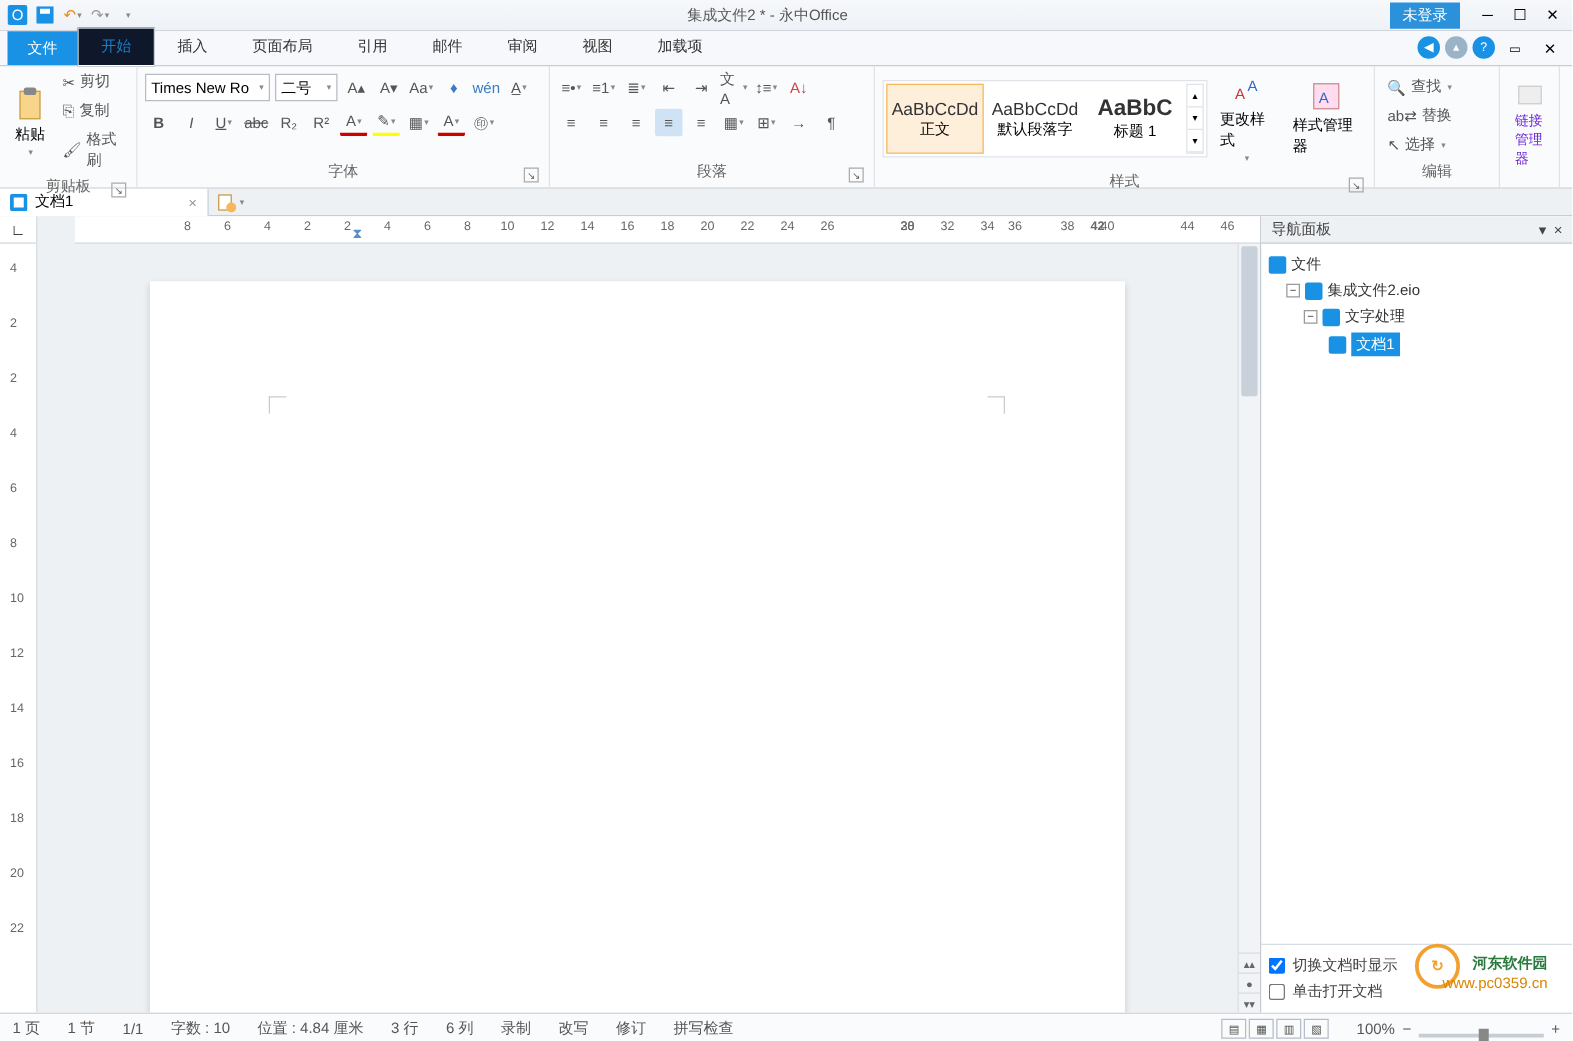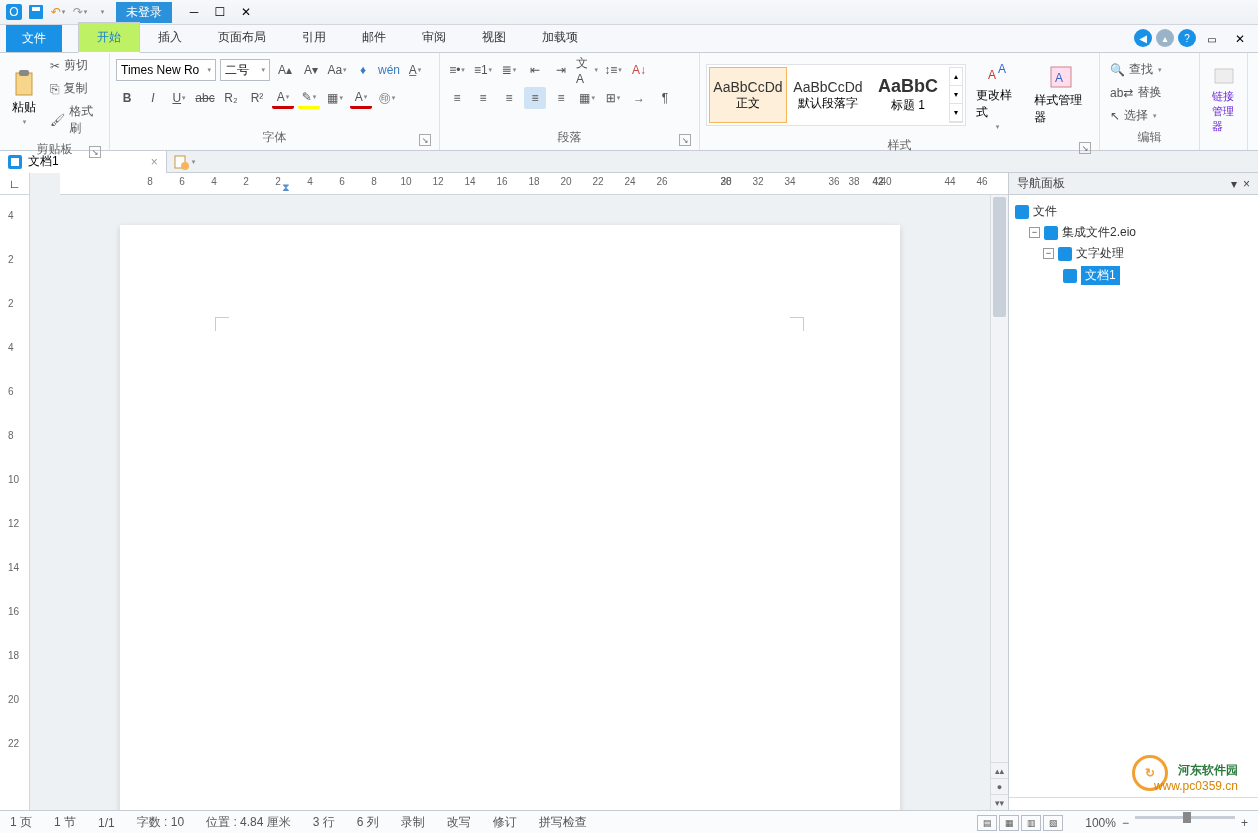--- a/index.html
+++ b/index.html
@@ -11,21 +11,21 @@
 .qat-btn { width:20px; height:20px; display:flex; align-items:center; justify-content:center; cursor:pointer; border-radius:2px; }
 .title-center { flex:1; text-align:center; color:#555; }
 .title-right { display:flex; align-items:center; gap:2px; padding-right:4px; }
 .login-badge { background:#2c91db; color:#fff; padding:2px 10px; font-size:12px; margin-right:8px; }
 .win-btn { width:24px; height:20px; display:flex; align-items:center; justify-content:center; cursor:pointer; }
 
 
 .tabbar { height:28px; background:#f6f8fb; display:flex; align-items:flex-end; border-bottom:1px solid #c6cdd4; padding-left:6px; position:relative; }
 .file-tab { background:#1992e5; color:#fff; padding:5px 16px; cursor:pointer; }
 .menu-tab { padding:6px 18px; cursor:pointer; color:#333; }
-.menu-tab.active { background:#bef264; border:1px solid #c6cdd4; border-bottom:1px solid #fff; color:#1a7fc8; margin-bottom:-1px;margin-left:16px; }
+.menu-tab.active { background:#0f172a; border:1px solid #c6cdd4; border-bottom:1px solid #fff; color:#1a7fc8; margin-bottom:-1px; }
 .tab-right { position:absolute; right:6px; top:4px; display:flex; gap:4px; }
 .circle-btn { width:18px; height:18px; border-radius:50%; background:#1992e5; color:#fff; display:flex; align-items:center; justify-content:center; font-size:10px; cursor:pointer; }
 
 
 .ribbon { height:98px; background:#fafbfc; border-bottom:1px solid #c6cdd4; display:flex; }
 .rgroup { border-right:1px solid #dfe3e8; padding:2px 6px; display:flex; flex-direction:column; position:relative; }
 .rgroup-body { flex:1; display:flex; align-items:center; gap:4px; }
 .rgroup-label { text-align:center; color:#666; font-size:12px; padding:2px 0; position:relative; }
 .rgroup-label .launcher { position:absolute; right:2px; bottom:2px; width:12px; height:12px; border:1px solid #aaa; font-size:8px; display:flex; align-items:center; justify-content:center; cursor:pointer; }
 
@@ -90,21 +90,21 @@
 .expander { width:11px; height:11px; border:1px solid #999; display:flex; align-items:center; justify-content:center; font-size:9px; line-height:1; }
 .doc-icon { width:14px; height:14px; background:#1992e5; border-radius:2px; display:inline-block; }
 .nav-bottom { border-top:1px solid #d8dde3; padding:6px; }
 .nav-check { display:flex; align-items:center; gap:6px; padding:2px 0; color:#444; }
 
 
 .statusbar { height:24px; background:#fafbfc; border-top:1px solid #c6cdd4; display:flex; align-items:center; padding:0 10px; gap:22px; color:#555; font-size:12px; }
 .statusbar .spacer { flex:1; }
 .view-btns { display:flex; gap:2px; }
 .view-btn { width:20px; height:16px; border:1px solid #b6bdc6; display:flex; align-items:center; justify-content:center; font-size:9px; cursor:pointer; }
-.zoom { display:flex; align-items:flex-start; gap:6px; }
+.zoom { display:flex; align-items:flex-end; gap:6px; }
 .zoom-track { width:100px; height:3px; background:#c6cdd4; position:relative; }
 .zoom-thumb { position:absolute; left:48px; top:-4px; width:8px; height:11px; background:#888; }
 
 .watermark { position:absolute; right:20px; bottom:40px; text-align:right; font-size:14px; pointer-events:none; }
 .watermark .line1 { color:#2a7a3d; font-weight:bold; text-shadow:1px 1px 0 #fff; }
 .watermark .line2 { color:#d98500; font-size:12px; }
 .wm-circle { width:36px; height:36px; border:3px solid #f2a030; border-radius:50%; position:absolute; right:90px; bottom:42px; display:flex; align-items:center; justify-content:center; color:#f2a030; font-weight:bold; }
 
 svg { display:block; }
 </style>
@@ -124,20 +124,21 @@
           <rect width="14" height="14" fill="#1992e5" rx="1"></rect>
           <rect x="3" y="2" width="8" height="4" fill="#fff"></rect>
         </svg>
       </div>
     <div class="qat-btn" style="color:#e58a1a">↶<span class="drop-arr">▾</span></div>
     <div class="qat-btn" style="color:#999">↷<span class="drop-arr">▾</span></div>
     <div class="qat-btn">
         <span class="drop-arr">▾</span>
       </div>
   </div>
+  <div class="title-center">集成文件2 * - 永中Office</div>
   <div class="title-right">
     <span class="login-badge">未登录</span>
     <div class="win-btn">─</div>
     <div class="win-btn">☐</div>
     <div class="win-btn">✕</div>
   </div>
 </div>
 
 <div class="tabbar">
   <div class="file-tab">文件</div>
@@ -372,21 +373,21 @@
             <span class="tick-label" style="left: 352px;">16</span>
             <span class="tick-label" style="left: 384px;">18</span>
             <span class="tick-label" style="left: 416px;">20</span>
             <span class="tick-label" style="left: 448px;">22</span>
             <span class="tick-label" style="left: 480px;">24</span>
             <span class="tick-label" style="left: 512px;">26</span>
             <span class="tick-label" style="left: 576px;">28</span>
             <span class="tick-label" style="left: 576px;">30</span>
             <span class="tick-label" style="left: 608px;">32</span>
             <span class="tick-label" style="left: 640px;">34</span>
-            <span class="tick-label" style="left: 684px;">36</span>
+            <span class="tick-label" style="left: 662px;">36</span>
             <span class="tick-label" style="left: 704px;">38</span>
             <span class="tick-label" style="left: 736px;">40</span>
             <span class="tick-label" style="left: 728px; font-weight: bold;">42</span>
             <span class="tick-label" style="left: 800px;">44</span>
             <span class="tick-label" style="left: 832px;">46</span>
           </div>
         <span class="indent-marker" style="left:222px">⧗</span>
       </div>
     </div>
     <div class="doc-scroll">
@@ -445,20 +446,28 @@
         <span class="expander">−</span>
         <span class="doc-icon"></span>
         <span>文字处理</span>
       </div>
       <div class="tree-row tree-indent3">
         <span class="doc-icon"></span>
         <span class="tree-sel">文档1</span>
       </div>
     </div>
     <div class="nav-bottom">
+      <label class="nav-check">
+          <input type="checkbox" checked="" style=""> 
+          <span>切换文档时显示</span>
+        </label>
+      <label class="nav-check">
+          <input type="checkbox" style=""> 
+          <span>单击打开文档</span>
+        </label>
     </div>
   </div>
 </div>
 
 <div class="statusbar">
   <span>1 页</span>
   <span>1 节</span>
   <span>1/1</span>
   <span>字数 : 10</span>
   <span>位置 : 4.84 厘米</span>

